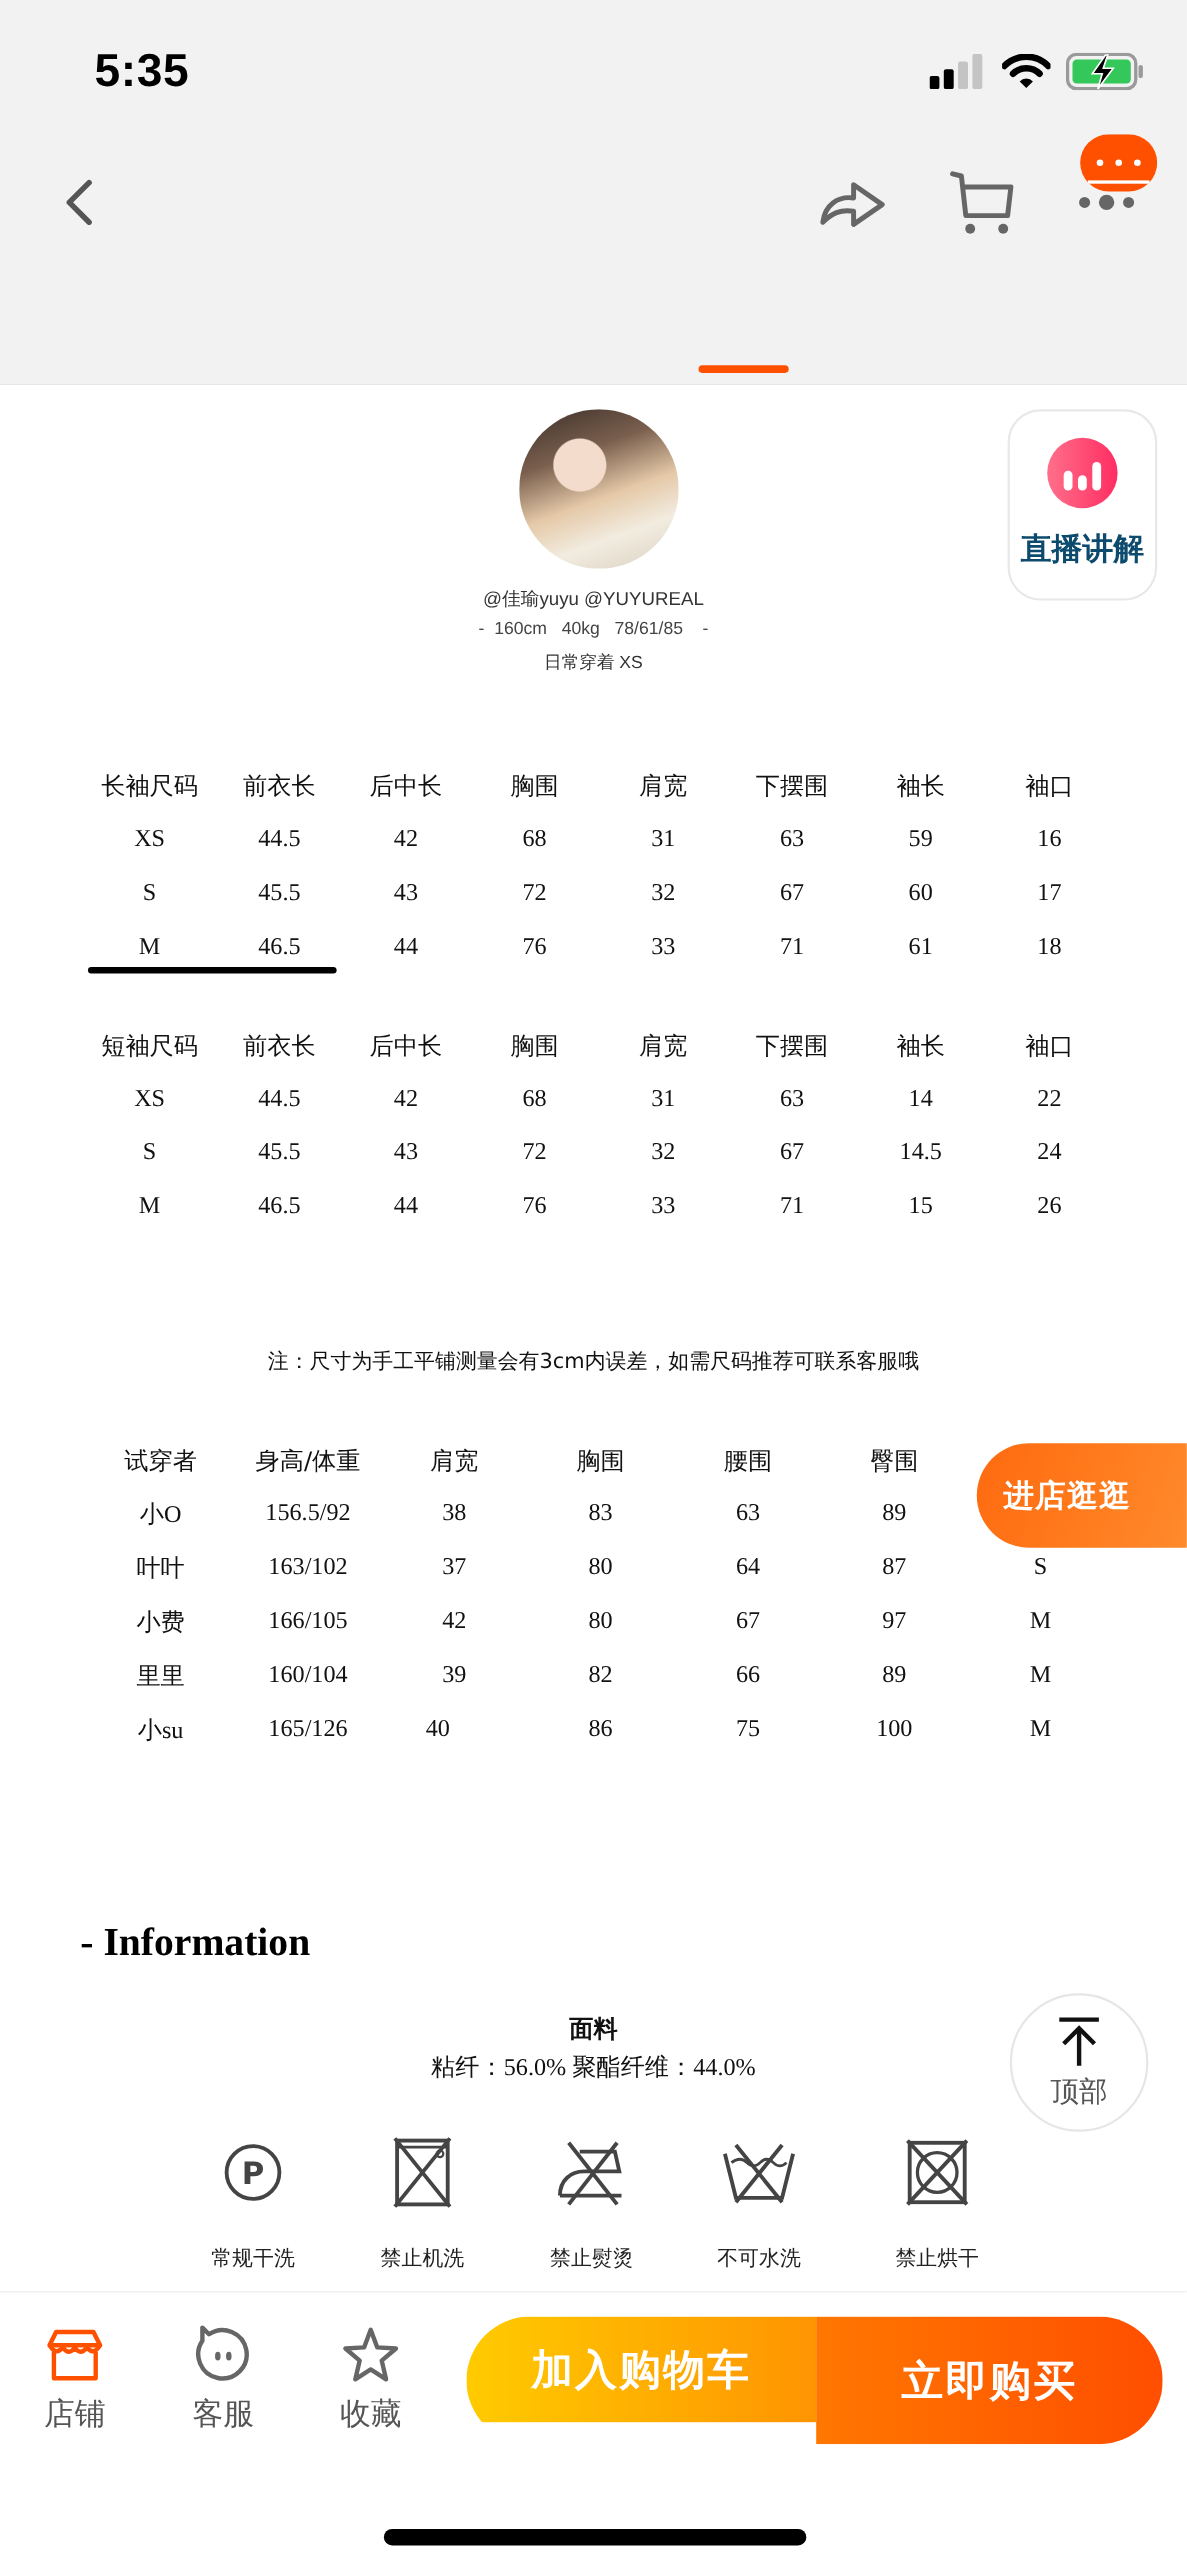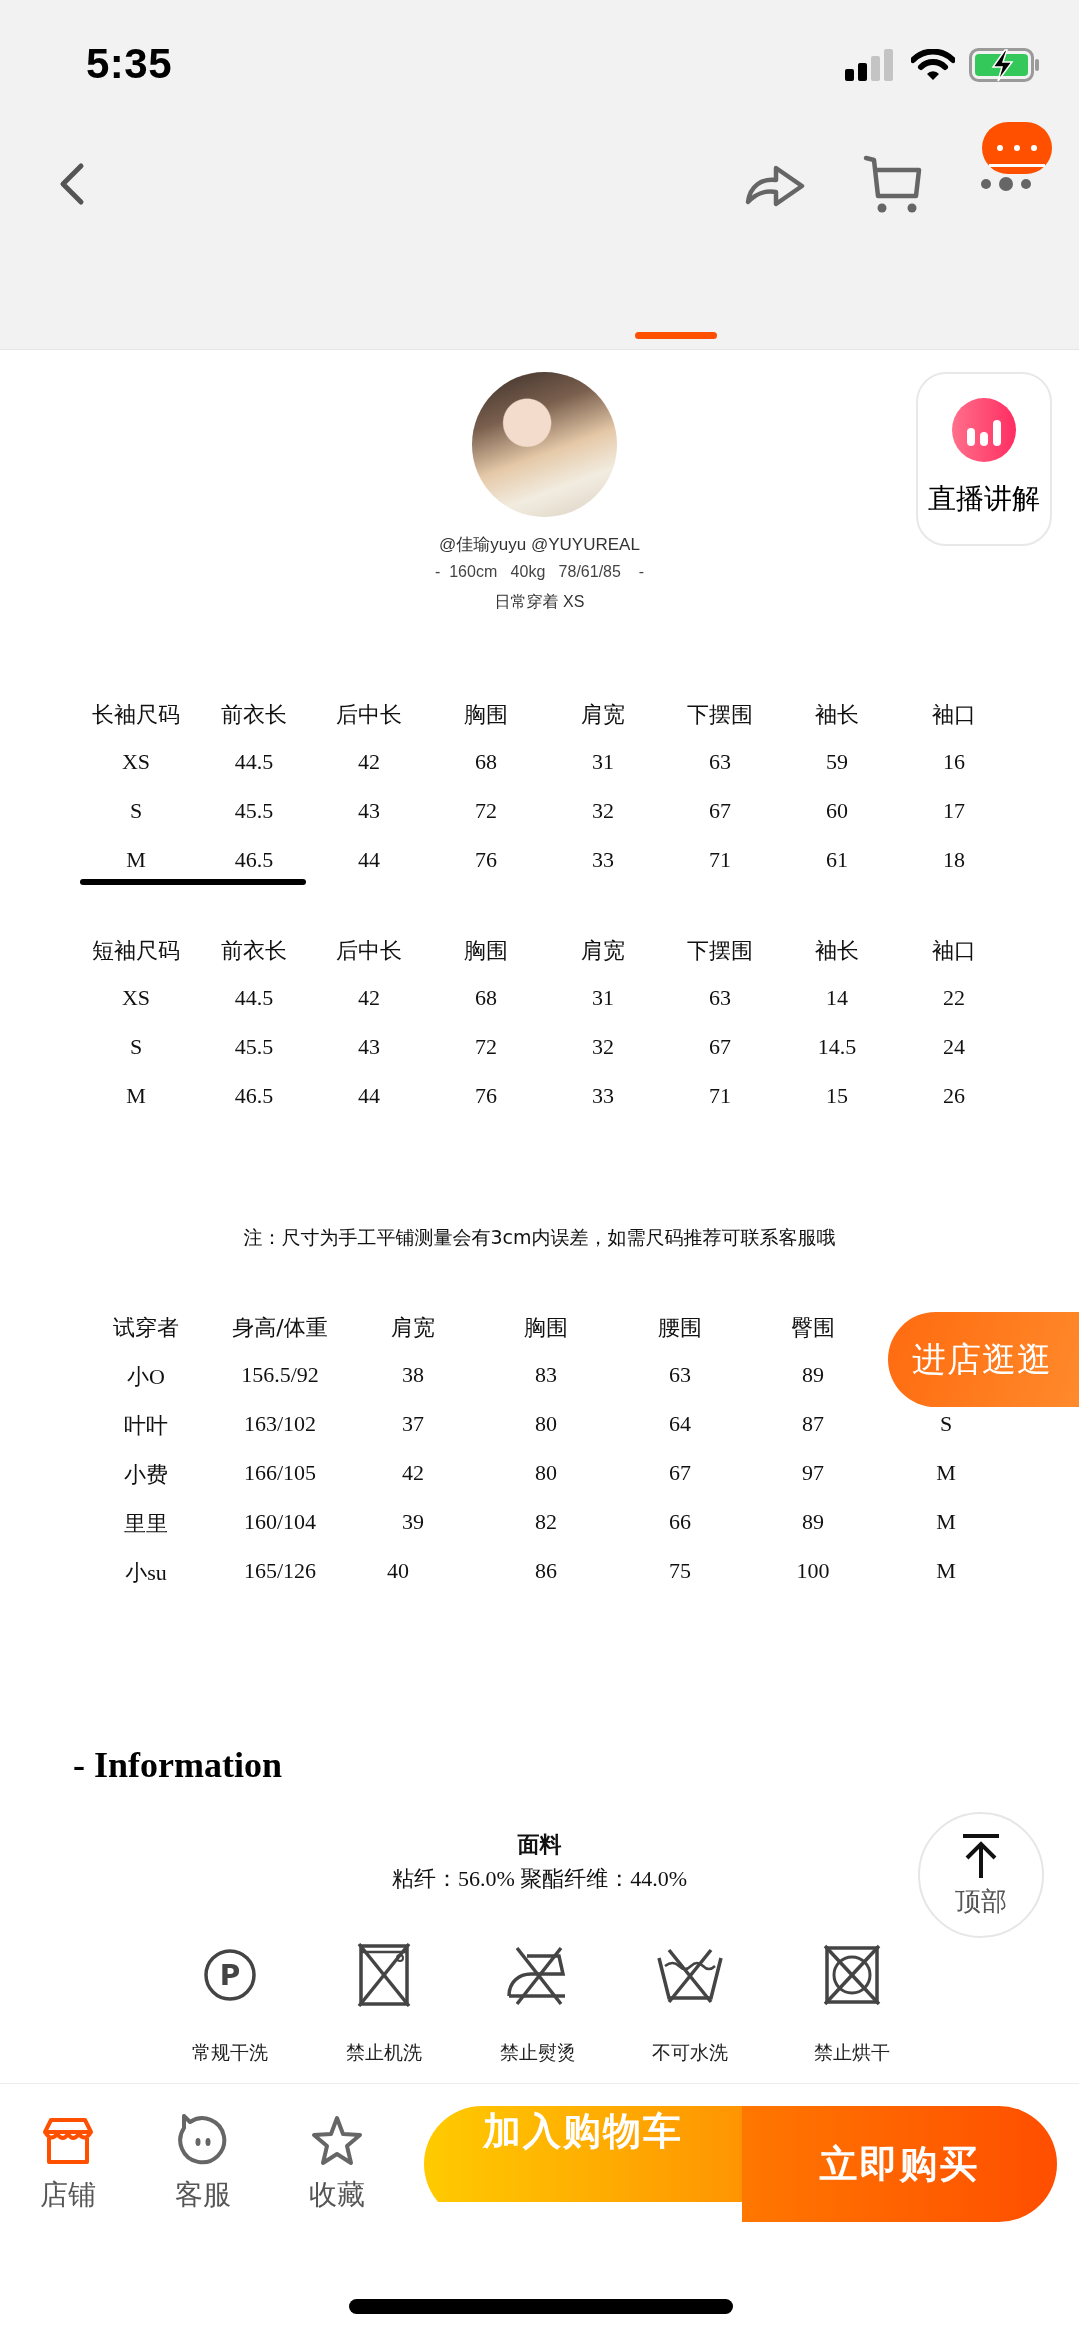--- a/index.html
+++ b/index.html
@@ -30,21 +30,21 @@
                         linear-gradient(160deg, #3a2e28 0%, #7a5f4e 30%, #e5c9a8 55%, #f2ece0 75%, #d9cfc0 100%); }
   .profile-line { position: absolute; left: 0; width: 1079px; text-align: center; font-family: "Liberation Sans", sans-serif; color: #333; }
   .profile-handle { top: 533px; font-size: 17px; }
   .profile-stats { top: 563px; font-size: 16px; color: #444; white-space: pre; }
   .profile-size { top: 592px; font-size: 16px; }
 
   .live-btn { position: absolute; left: 916px; top: 372px; width: 136px; height: 174px; background: #fff; border: 2px solid #e8e8e8; border-radius: 30px;
               display: flex; flex-direction: column; align-items: center; padding-top: 24px; }
   .live-btn .live-icon { width: 64px; height: 64px; border-radius: 50%; background: linear-gradient(90deg, #ff6f8a, #ff2d62); display: flex; align-items: center; justify-content: center; gap: 5px; }
   .live-btn .bar { width: 8px; background: #fff; border-radius: 4px; }
-  .live-btn .live-label { margin-top: 18px; font-size: 28px; font-weight: normal; color: #000000; }
+  .live-btn .live-label { margin-top: 18px; font-size: 28px; font-weight: bold; color: #0c4a6e; }
 
   
   .size-table { position: absolute; left: 60px; width: 960px; font-family: "Liberation Serif", serif; font-size: 22px; color: #111; }
   .size-row { position: absolute; left: 0; width: 960px; height: 30px; }
   .size-cell { position: absolute; top: 0; width: 120px; margin-left: -60px; text-align: center; white-space: nowrap; }
   .size-row.head .size-cell { font-family: "DejaVu Sans", sans-serif; font-size: 22px; }
   .underline-mark { position: absolute; left: 80px; top: 879px; width: 226px; height: 6px; background: #000; border-radius: 3px; }
 
   .note { position: absolute; left: 0; top: 1225px; width: 1079px; text-align: center; font-size: 19px; color: #111; }
 
@@ -53,32 +53,32 @@
   .fabric-title { position: absolute; left: 0; top: 1830px; width: 1079px; text-align: center; font-size: 22px; font-weight: bold; color: #111; }
   .fabric-value { position: absolute; left: 0; top: 1864px; width: 1079px; text-align: center; font-size: 22px; font-family: "Liberation Serif", serif; color: #111; }
 
   .care-item { position: absolute; top: 1940px; width: 140px; margin-left: -70px; display: flex; flex-direction: column; align-items: center; }
   .care-item svg { width: 70px; height: 70px; }
   .care-item .care-label { margin-top: 30px; font-size: 19px; color: #222; }
 
   
   .shop-badge { position: absolute; left: 888px; top: 1312px; width: 191px; height: 95px; border-radius: 48px 0 0 48px;
                 background: linear-gradient(110deg, #ff6a10 0%, #ff7a1c 50%, #ff8a2c 100%); display: flex; align-items: center; padding-left: 24px; }
-  .shop-badge span { font-size: 34px; color: #fff; font-weight: normal; letter-spacing: 1px; }
+  .shop-badge span { font-size: 28px; color: #fff; font-weight: bold; letter-spacing: 1px; }
   .top-btn { position: absolute; left: 918px; top: 1812px; width: 126px; height: 126px; border-radius: 50%; background: #fff; border: 2px solid #e6e6e6;
              display: flex; flex-direction: column; align-items: center; justify-content: center; }
   .top-btn .top-label { font-size: 26px; color: #555; margin-top: 4px; }
 
   
   .bottom-bar { position: absolute; left: 0; top: 2083px; width: 1079px; height: 255px; background: #fff; border-top: 1px solid #ececec; }
   .bb-item { position: absolute; top: 30px; width: 90px; margin-left: -45px; display: flex; flex-direction: column; align-items: center; }
   .bb-item svg { width: 54px; height: 54px; }
   .bb-item .bb-label { margin-top: 8px; font-size: 28px; color: #555; }
   .cta { position: absolute; left: 424px; top: 22px; width: 633px; height: 116px; border-radius: 58px; overflow: hidden; display: flex; }
-  .cta .add-cart { width: 318px; height: 96px; background: linear-gradient(90deg, #ffcb00, #ff9402); display: flex; align-items: flex-start; justify-content: center; }
+  .cta .add-cart { width: 318px; height: 96px; background: linear-gradient(90deg, #ffcb00, #ff9402); display: flex; align-items: center; justify-content: center; }
   .cta .buy-now { flex: 1; height: 116px; background: linear-gradient(90deg, #ff7700, #ff4e00); display: flex; align-items: center; justify-content: center; }
   .cta span { font-size: 38px; color: #fff; font-weight: bold; letter-spacing: 2px; }
   .home-indicator { position: absolute; left: 349px; top: 2299px; width: 384px; height: 15px; background: #000; border-radius: 8px; }
 </style>
 </head>
 <body>
 
 <div class="top-area">
   <div class="status-time">5:35</div>
   <div class="status-icons">

